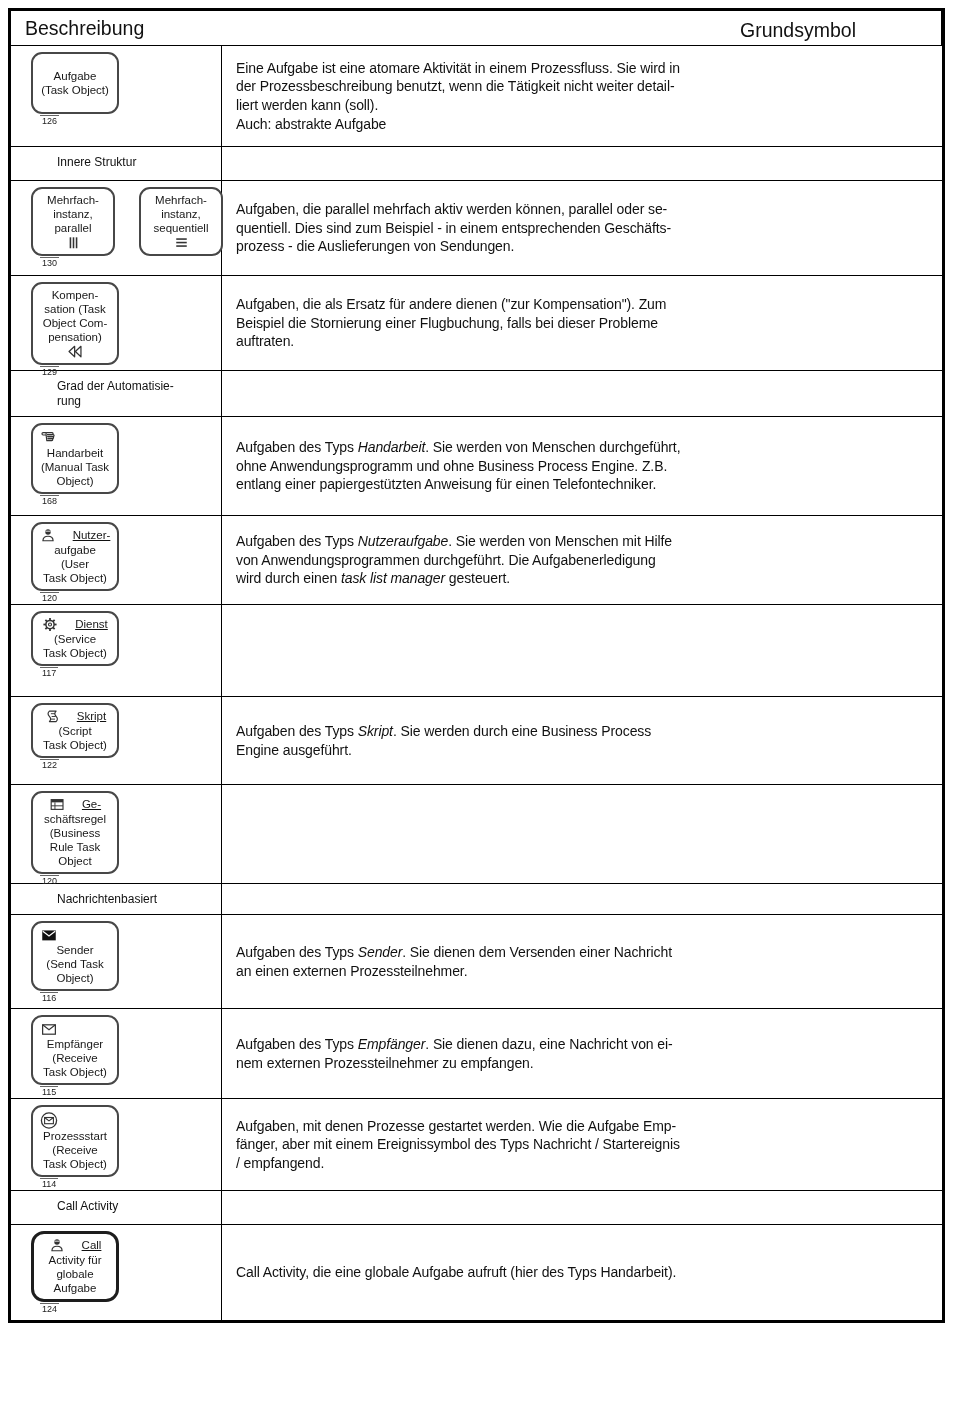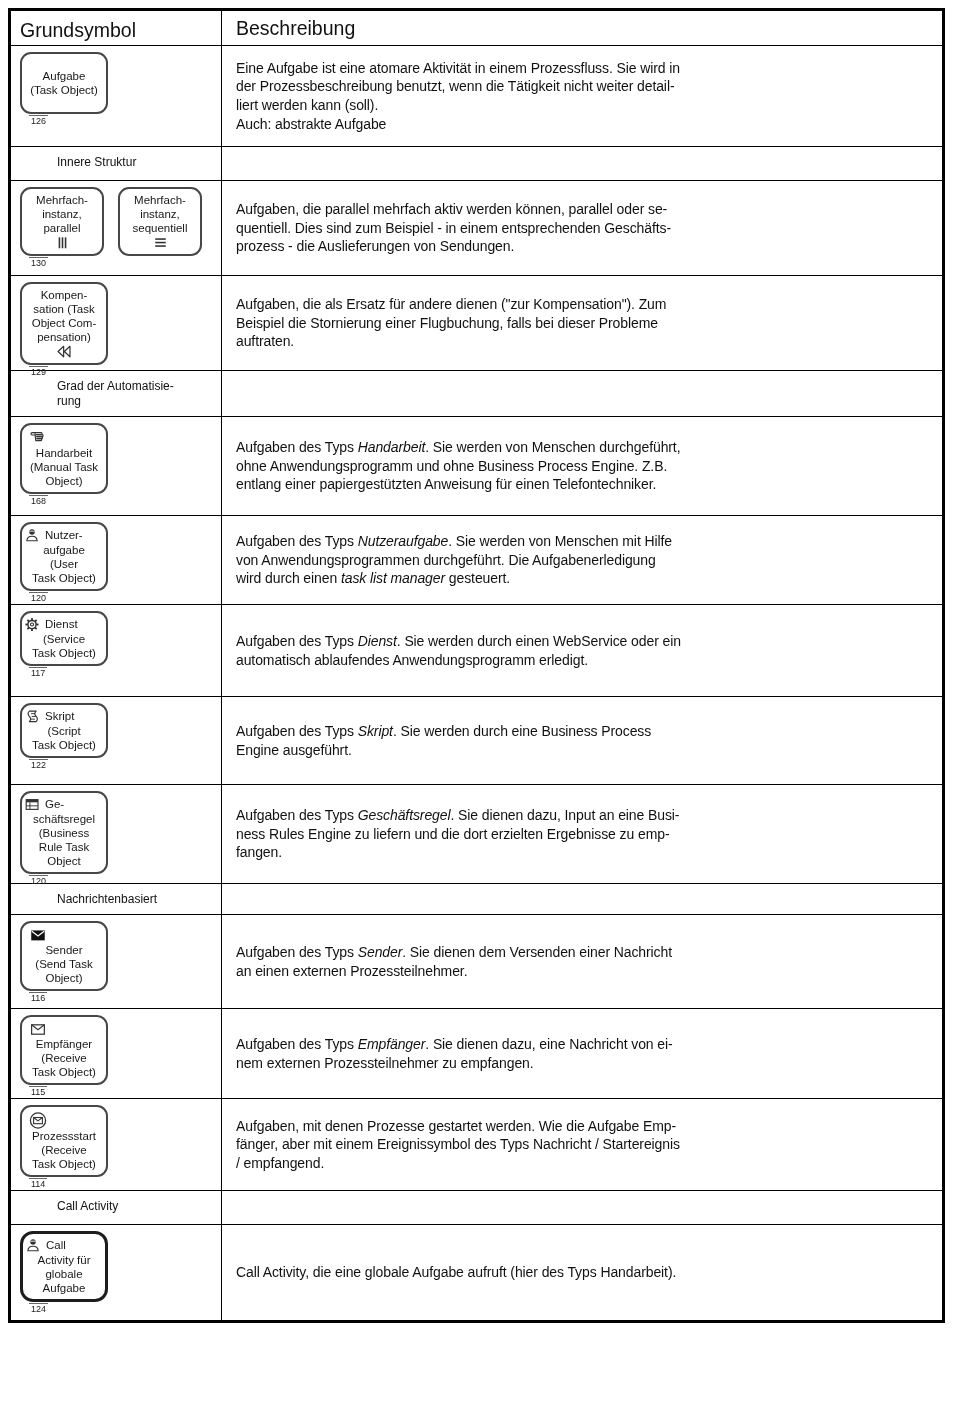--- a/index.html
+++ b/index.html
@@ -12,31 +12,31 @@
   .sym{width:211px;border-right:1px solid #000;padding:6px 4px 0 9px;flex:none;}
   .desc{flex:1;padding:4px 8px 4px 14px;display:flex;align-items:center;}
   .dtext{font-size:14px;line-height:1.33;margin:0;white-space:pre-line;letter-spacing:-0.1px;}
   .sectext{font-size:12px;line-height:1.28;white-space:pre-line;padding-top:2px;display:block;margin-left:37px;}
   .hdtext{font-size:19.5px;padding-top:2px;display:block;}
   .rh{height:35px}.r1{height:101px}.r2{height:34px}.r3{height:95px}.r4{height:88px}
   .r5{height:95px}.r7{height:46px}.r8{height:99px}.r9{height:89px}.r10{height:92px}
   .r11{height:88px}.r12{height:99px}.r13{height:31px}.r14{height:94px}.r15{height:90px}
   .r16{height:92px}.r17{height:34px}.r18{height:95px}
   .rh .desc{align-items:flex-start;}
-  .symwrap{display:inline-block;vertical-align:top;}
-  .symrow2{display:flex;gap:14px;}
+  .symwrap{display:inline-block;vertical-align:top;margin-left:11px;}
+  .symrow2{display:flex;gap:24px;}
   .symbox{border:2px solid #474747;border-radius:11px;width:88px;box-sizing:border-box;
           display:flex;flex-direction:column;align-items:center;justify-content:center;
           padding:4px 2px;background:#fff;}
   .symbox.narrow{width:84px;}
   .symbox.hpad{padding:15px 2px;}
   .symbox.thick{border-width:3px;border-color:#1d1d1d;border-radius:13px;}
   .symtext{font-size:11.5px;line-height:1.22;text-align:center;white-space:pre-line;color:#181818;}
   .iconrow{width:100%;display:flex;justify-content:flex-start;padding:1px 0 0 5px;box-sizing:border-box;}
-  .inline{display:flex;align-items:center;gap:5px;width:100%;}
+  .inline{display:flex;align-items:center;justify-content:center;gap:17px;width:100%;text-decoration:underline;}
   .inline .symtext{white-space:nowrap;}
   .marker{margin-top:1px;}
   .num{font-size:9px;line-height:1.1;color:#222;width:max-content;margin:1px 0 0 9px;
        border-top:1px solid #666;padding:1px 2px 0 2px;}
   svg.ic{display:block;}
 </style>
 </head>
 <body>
 
 <svg width="0" height="0" style="position:absolute">
@@ -108,25 +108,25 @@
       <rect x="5.6" y="7" width="8.8" height="6.2" fill="none" stroke="#333" stroke-width="1.1"></rect>
       <path d="M5.6 7 L10 10.4 L14.4 7" fill="none" stroke="#333" stroke-width="1.1"></path>
     </g>
   </defs>
 </svg>
 
 <div class="page">
   <div class="tbl">
 
     <div class="row rh">
+      <div class="cell desc">
+          <span class="hdtext">Beschreibung</span>
+        </div>
       <div class="cell sym">
           <span class="hdtext">Grundsymbol</span>
-        </div>
-      <div class="cell desc">
-          <span class="hdtext">Beschreibung</span>
         </div>
     </div>
 
     <div class="row r1">
       <div class="cell sym">
         <div class="symwrap">
           <div class="symbox hpad">
             <div class="symtext">Aufgabe
 (Task Object)</div>
           </div>
@@ -266,24 +266,20 @@
                   <use href="#g-gear"></use>
                 </svg>
                 <span class="symtext">Dienst</span>
               </div>
             <div class="symtext">(Service
 Task Object)</div>
           </div>
           <div class="num">117</div>
         </div>
       </div>
-      <div class="cell desc">
-          <p class="dtext"><span>Aufgaben des Typs </span><i>Dienst</i><span>. Sie werden durch einen WebService oder ein
-automatisch ablaufendes Anwendungsprogramm erledigt.</span></p>
-        </div>
     </div>
 
     <div class="row r11">
       <div class="cell sym">
         <div class="symwrap">
           <div class="symbox">
             <div class="inline">
                 <svg class="ic" width="16" height="15" viewBox="2 2 16 16">
                   <use href="#g-script"></use>
                 </svg>
@@ -312,25 +308,20 @@
                 <span class="symtext">Ge-</span>
               </div>
             <div class="symtext">schäftsregel
 (Business
 Rule Task
 Object</div>
           </div>
           <div class="num">120</div>
         </div>
       </div>
-      <div class="cell desc">
-          <p class="dtext"><span>Aufgaben des Typs </span><i>Geschäftsregel</i><span>. Sie dienen dazu, Input an eine Busi-
-ness Rules Engine zu liefern und die dort erzielten Ergebnisse zu emp-
-fangen.</span></p>
-        </div>
     </div>
 
     <div class="row r13">
       <div class="cell sym">
           <span class="sectext">Nachrichtenbasiert</span>
         </div>
       <div class="cell desc"></div>
     </div>
 
     <div class="row r14">

